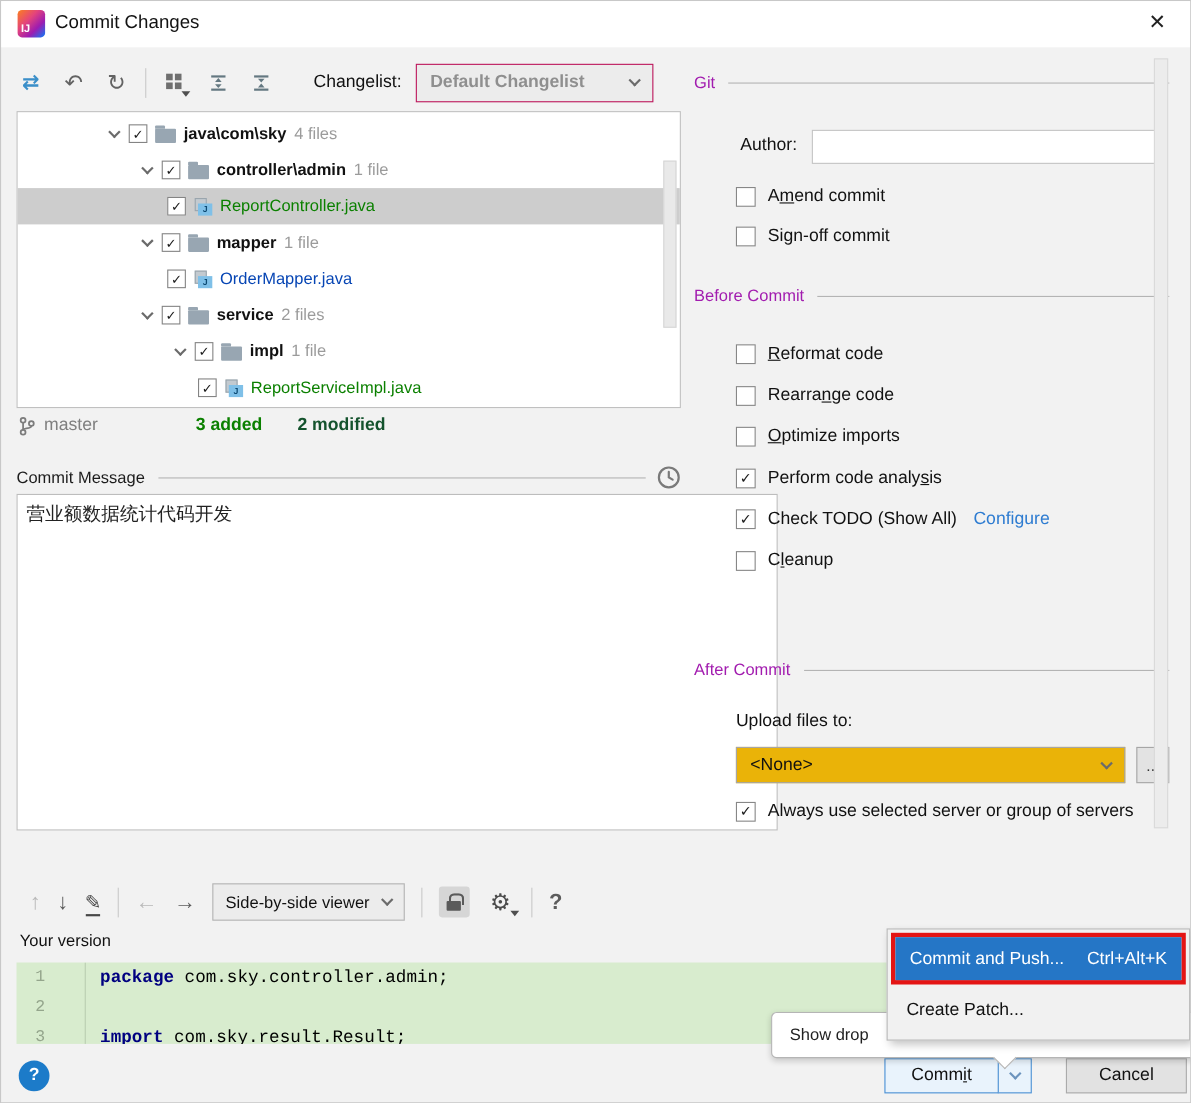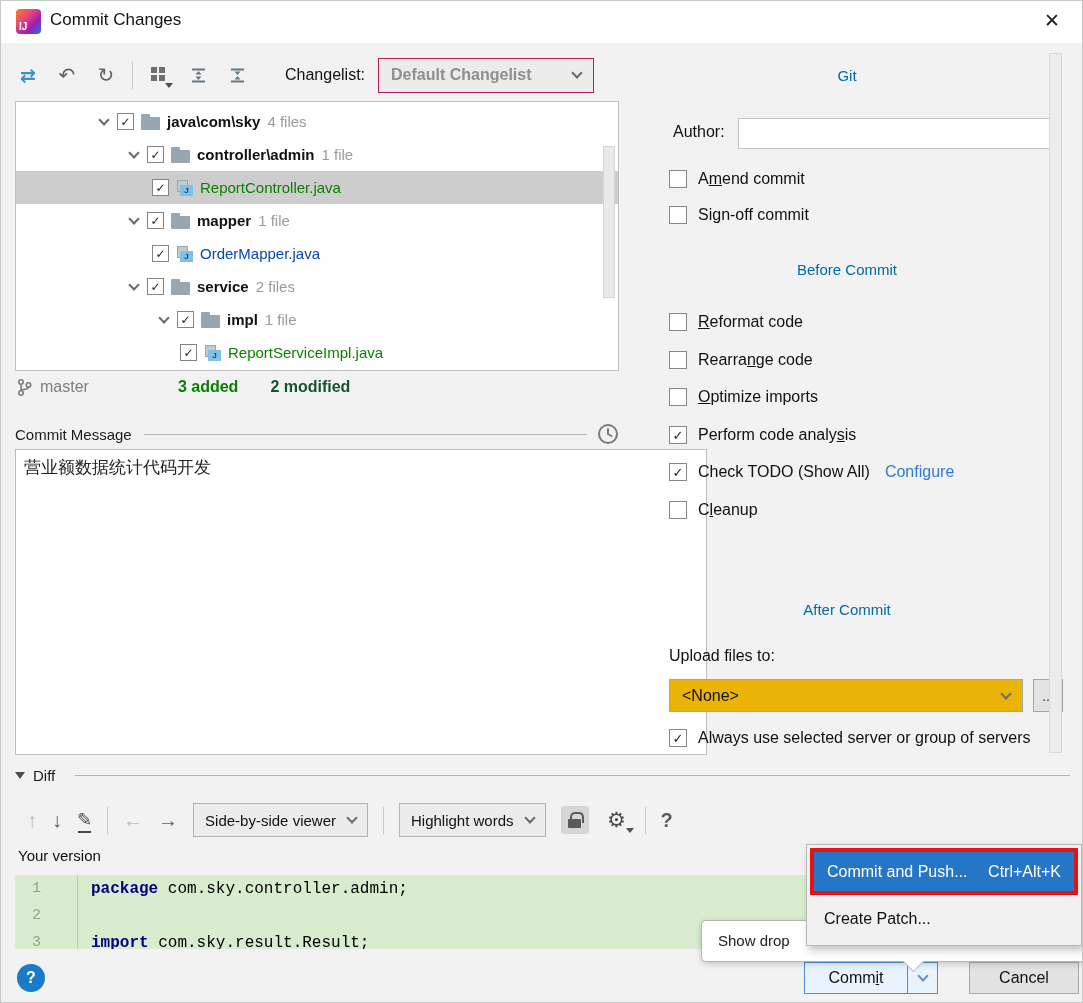--- a/index.html
+++ b/index.html
@@ -60,21 +60,21 @@
   .b-master{color:#7f7f7f;margin-left:8px;}
   .b-added{color:#0b8000;font-weight:bold;margin-left:89px;}
   .b-mod{color:#14532d;font-weight:bold;margin-left:32px;}
   
   .msghdr{position:absolute;left:14px;top:422px;width:604px;display:flex;align-items:center;}
   .msghdr .lbl{font-size:15px;color:#1c1c1c;}
   .msghdr .hline{margin-right:10px;}
   .msgarea{position:absolute;left:14px;top:448px;width:692px;height:306px;background:#fff;border:1px solid #bdbdbd;
     padding:6px 8px;font-size:17px;color:#222;}
   
-  .sechdr{position:absolute;left:630px;width:432px;display:flex;align-items:center;font-size:15px;color:#0369a1;flex-direction:column;}
+  .sechdr{position:absolute;left:630px;width:432px;display:flex;align-items:center;font-size:15px;color:#a21caf;}
   
   .author-lbl{position:absolute;left:672px;top:122px;font-size:16px;color:#111;}
   .author-input{position:absolute;left:737px;top:117px;width:322px;height:31px;border:1px solid #c3c3c3;background:#fff;
     font-size:15px;padding:0 7px;font-family:inherit;}
   .opt{position:absolute;left:668px;display:flex;align-items:center;gap:11px;font-size:16px;color:#111;height:30px;white-space:nowrap;}
   .cbx{width:18px;height:18px;background:#fff;border:1px solid #878787;display:flex;align-items:center;justify-content:center;
     font-size:13px;font-weight:bold;color:#1b1b1b;flex:none;}
   .link{color:#2e7cd1;margin-left:4px;cursor:pointer;}
   .upl-lbl{position:absolute;left:668px;top:646px;font-size:16px;color:#111;}
   .upl-select{position:absolute;left:668px;top:678px;width:354px;height:33px;background:#eab308;border:1px solid #a6a6a6;
@@ -327,41 +327,32 @@
     <span>&lt;None&gt;</span>
     <span class="chev"></span>
   </div>
   <div class="browse">...</div>
   <div class="opt" style="top:722px;">
     <span class="cbx">✓</span>
     <span>Always use selected server or group of servers</span>
   </div>
   <div class="rscroll"></div>
 
-  <div class="diffhdr">
-    <span class="tri-down"></span>
-    <span class="lbl">Diff</span>
-    <span class="hline"></span>
-  </div>
   <div class="difftb">
     <span class="arr dis">↑</span>
     <span class="arr">↓</span>
     <span class="pencil">✎</span>
     <span class="vsep"></span>
     <span class="arr dis">←</span>
     <span class="arr">→</span>
     <div class="dsel">
       <span>Side-by-side viewer</span>
         <span class="chev"></span>
     </div>
     <span class="vsep"></span>
-    <div class="dsel">
-      <span>Highlight words</span>
-        <span class="chev"></span>
-    </div>
     <div class="lockbtn">
         <span class="lock"></span>
       </div>
     <div class="gearwrap">
       <span class="gear">⚙</span>
         <span class="caret"></span>
     </div>
     <span class="vsep"></span>
     <span class="qmark">?</span>
   </div>

